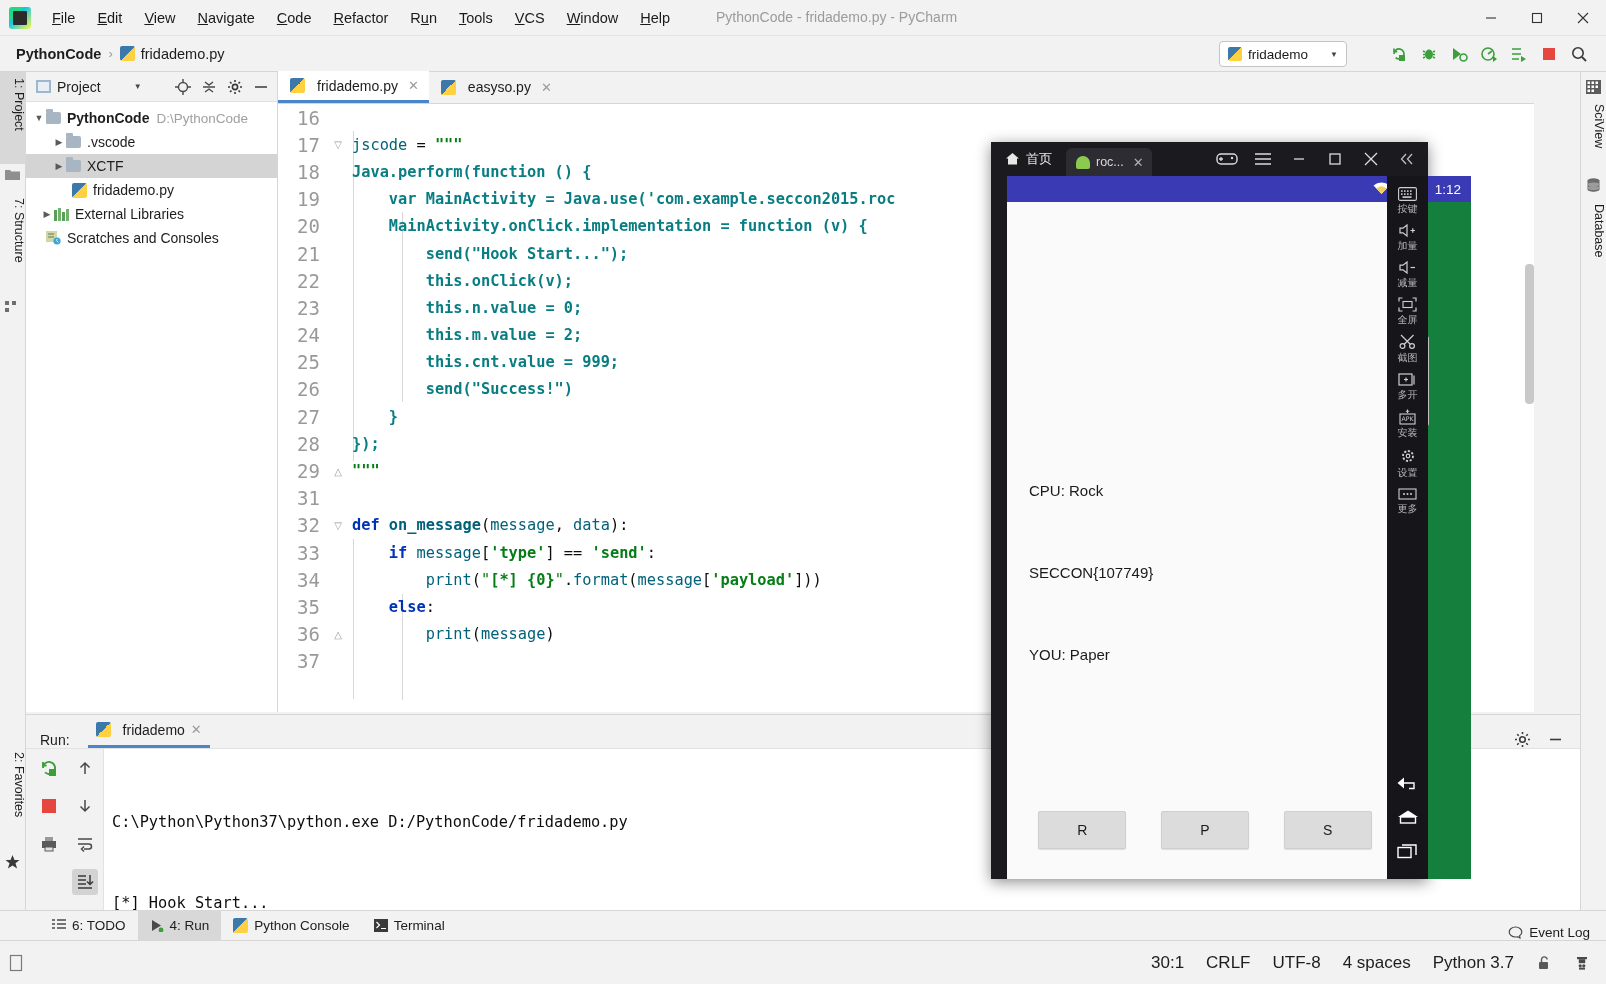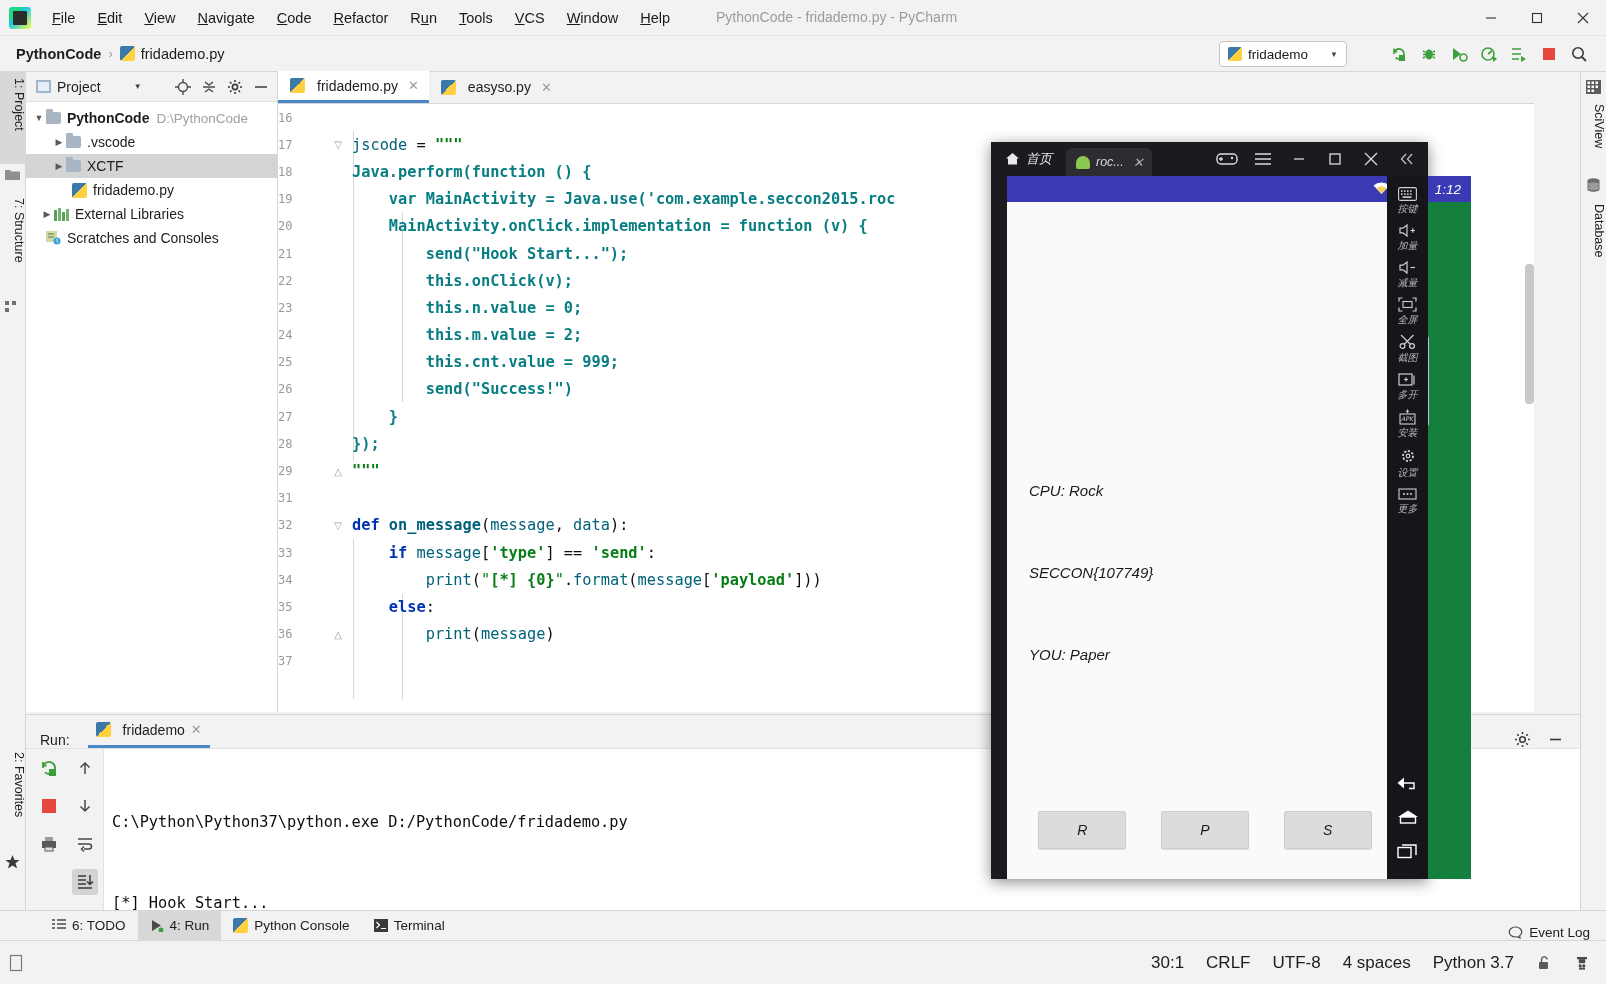--- a/index.html
+++ b/index.html
@@ -130,21 +130,21 @@
   .etab.active { background: #fff; border-bottom: 3px solid #4a86c8; }
   .etab .x { color: #9a9a9a; font-size: 13px; margin-left: 4px; }
   .code-area {
     position: absolute; left: 0; top: 32px; width: 1256px; height: 608px;
     background: #fff; overflow: hidden;
   }
   .code-rows { position: absolute; left: 0; top: 0; width: 1256px; }
   .crow { height: 27.2px; position: relative; display: flex; align-items: center; }
   .crow.hl { background: #fcf8e3; }
   .lnum {
-    width: 46px; font-size: 12px; color: #999999;
+    width: 46px; text-align: right; font-size: 19px; color: #999999;
     font-family: "DejaVu Sans Mono", monospace; flex: none; padding-right: 4px;
   }
   .crow.hl .lnum { color: #555; }
   .fold { width: 28px; text-align: center; font-size: 10px; color: #9a9a9a; flex: none; }
   .ctext {
     font-family: "DejaVu Sans Mono", monospace; font-size: 15.3px; color: #0d0d0d;
     white-space: pre; letter-spacing: 0px;
   }
   .indent-guide {
     position: absolute; top: 0; width: 1px; height: 100%; background: #d8d8d8;
@@ -217,21 +217,21 @@
     position: absolute; left: 0; top: 940px; width: 1606px; height: 44px;
     background: #f2f2f2; border-top: 1px solid #d6d6d6; display: flex; align-items: center;
   }
   .sb-left { padding-left: 8px; display: flex; align-items: center; }
   .sb-right { margin-left: auto; display: flex; align-items: center; gap: 22px; padding-right: 16px;
               font-size: 17px; color: #1d1d1d; }
 
   
   .emu {
     position: absolute; left: 991px; top: 142px; width: 437px; height: 737px;
-    background: #1b1b1f; box-shadow: 0 3px 14px rgba(0,0,0,.45); font-style: italic;
+    background: #1b1b1f; box-shadow: 0 3px 14px rgba(0,0,0,.45);
   }
   .emu-title {
     height: 34px; background: #1b1b1f; display: flex; align-items: center; position: relative;
   }
   .emu-home {
     display: flex; align-items: center; gap: 6px; margin-left: 14px;
     font-size: 13px; color: #e8e8e8;
   }
   .home-ico { width: 15px; height: 14px; position: relative; }
   .emu-tab {

